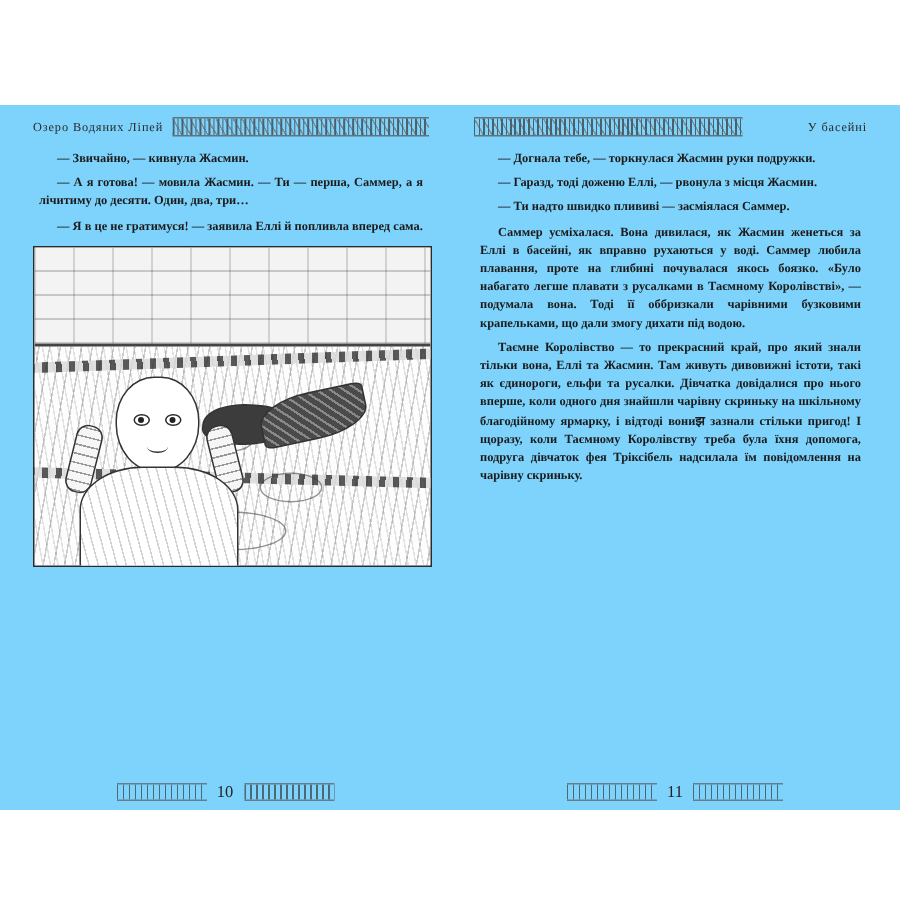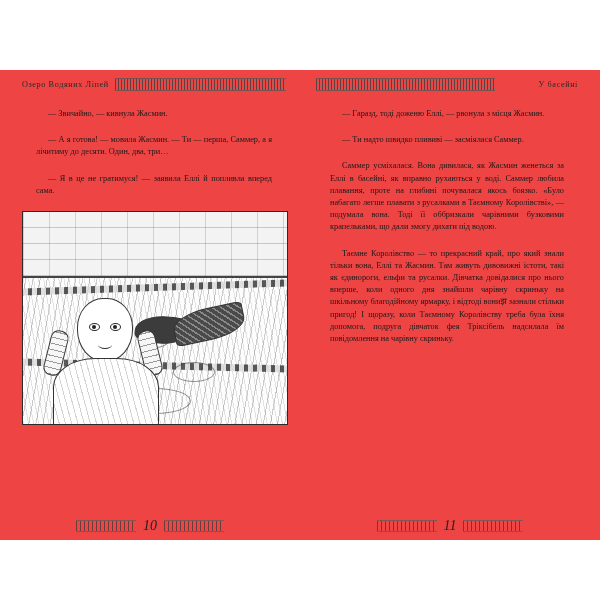--- a/index.html
+++ b/index.html
@@ -13,21 +13,21 @@
     font-family: "Liberation Serif", serif;
     color: #1a1a1a;
     overflow: hidden;
   }
   .page-spread {
     position: absolute;
     left: 0;
     top: 70px;
     width: 600px;
     height: 470px;
-    background: #ef4444;
+    background: #7dd3fc;
     display: flex;
     flex-direction: row;
   }
   .page {
     position: relative;
     width: 300px;
     height: 470px;
     box-sizing: border-box;
     padding: 0 26px;
   }
@@ -69,22 +69,23 @@
   
   .col {
     margin-top: 6px;
     font-size: 8.3px;
     line-height: 12.2px;
     text-align: justify;
     text-justify: inter-word;
     hyphens: auto;
   }
   .col p {
-    margin: 14px;
+    margin: 4px;
     text-indent: 12px;
+    font-weight: bold;
   }
   .col p.dlg { text-indent: 12px; }
 
   
   .illus {
     position: relative;
     margin-top: 7px;
     width: 100%;
     height: 212px;
     border: 1px solid #2b2b2b;
@@ -214,23 +215,22 @@
     position: absolute;
     left: 0; right: 0;
     bottom: 6px;
     display: flex;
     align-items: center;
     justify-content: center;
     gap: 7px;
     padding: 0 26px;
   }
   .folio-num {
-    font-size: 14px;
+    font-size: 11px;
     color: #222;
-    font-style: italic;
   }
   .folio-orn {
     width: 60px;
     height: 10px;
     background:
       repeating-linear-gradient(90deg, #3a3a3a 0px, #3a3a3a 1px, transparent 1px, transparent 4px);
     border-top: 1px solid #5a5a5a;
     border-bottom: 1px solid #5a5a5a;
     opacity: .7;
   }
@@ -289,20 +289,21 @@
   </div>
 
   <div class="page right">
 
     <div class="runhead right">
       <span class="ornament"></span>
       <span class="runhead-title">У басейні</span>
     </div>
 
     <div class="col">
+      <p class="dlg">— Догнала тебе, — торкнулася Жасмин руки подружки.</p>
       <p class="dlg">— Гаразд, тоді доженю Еллі, — рвонула з місця Жасмин.</p>
       <p class="dlg">— Ти надто швидко плививі — засміялася Саммер.</p>
       <p>Саммер усміхалася. Вона дивилася, як Жасмин женеться за Еллі в басейні, як вправно рухаються у воді. Саммер любила плавання, проте на глибині почувалася якось боязко. «Було набагато легше плавати з русалками в Таємному Королівстві», — подумала вона. Тоді її оббризкали чарівними бузковими крапельками, що дали змогу дихати під водою.</p>
       <p>Таємне Королівство — то прекрасний край, про який знали тільки вона, Еллі та Жасмин. Там живуть дивовижні істоти, такі як єдинороги, ельфи та русалки. Дівчатка довідалися про нього вперше, коли одного дня знайшли чарівну скриньку на шкільному благодійному ярмарку, і відтоді вониझ зазнали стільки пригод! І щоразу, коли Таємному Королівству треба була їхня допомога, подруга дівчаток фея Тріксібель надсилала їм повідомлення на чарівну скриньку.</p>
     </div>
 
     <div class="folio">
       <span class="folio-orn"></span>
       <span class="folio-num">11</span>
       <span class="folio-orn"></span>

